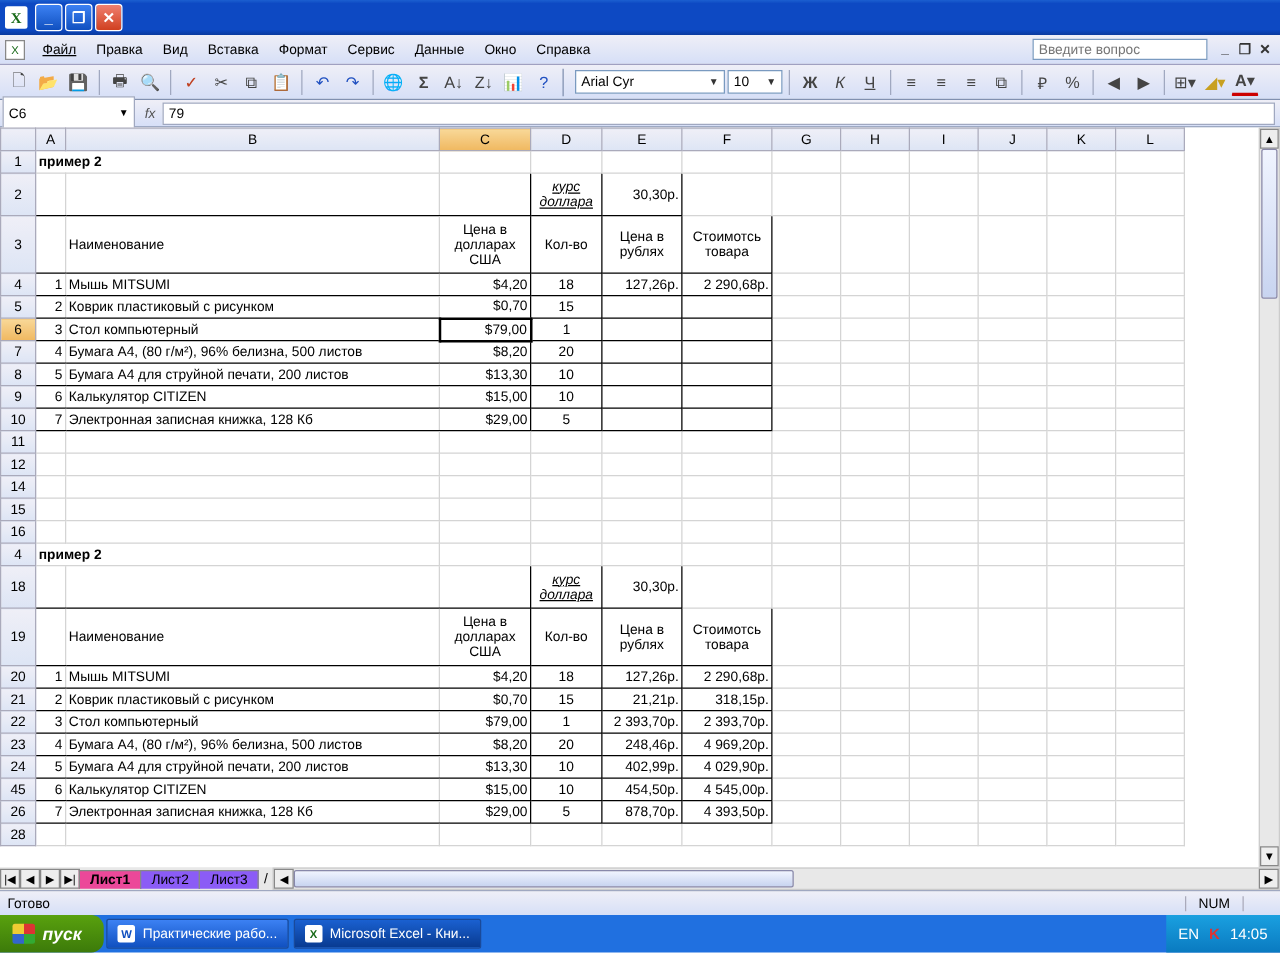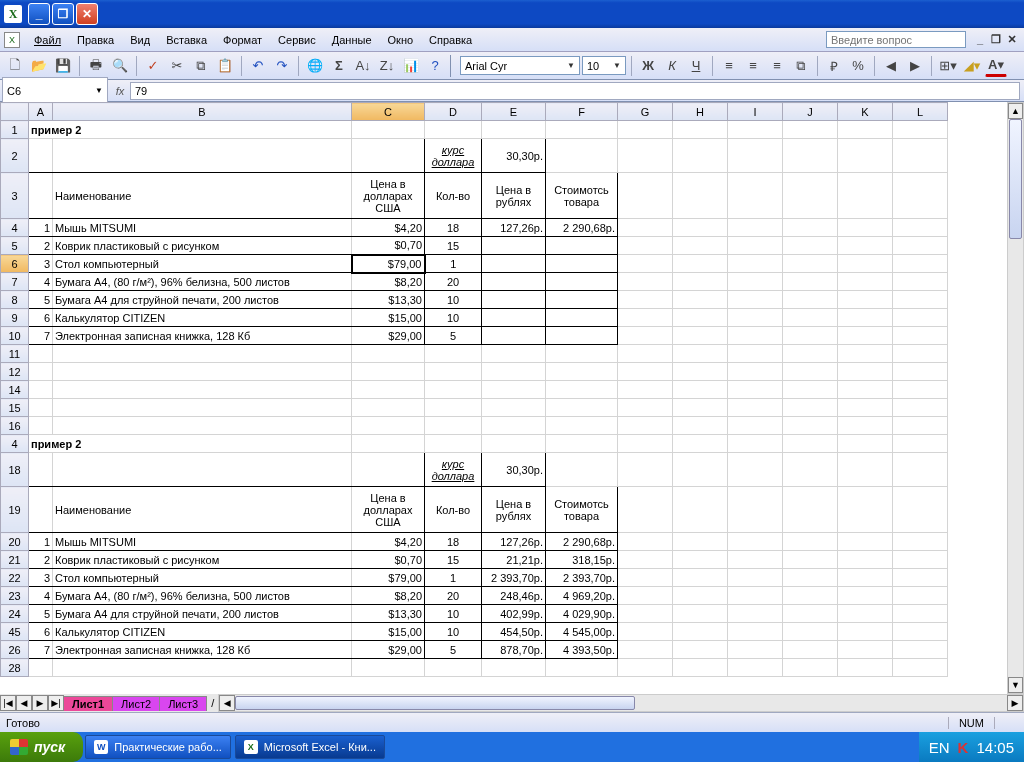--- a/index.html
+++ b/index.html
@@ -44,37 +44,37 @@
   .br { border-right:1px solid #000 !important; }
   .bt { border-top:1px solid #000 !important; }
   .bbm { border-bottom:1px solid #000 !important; }
   .c { text-align:center; }
   .r { text-align:right; }
   .sel { border:2px solid #000 !important; padding:0; position:relative; }
   .scroll-h { position:absolute; bottom:0; left:0; right:0; height:18px; background:#e8e8e8; display:flex; }
   .tabs-area { display:flex; align-items:center; background:#e8e8e8; height:18px; }
   .tabnav { width:16px; height:16px; border:1px solid #888; background:#eee; display:flex; align-items:center; justify-content:center; font-size:9px; }
   .sheettab { padding:1px 8px; background:#fff; border:1px solid #888; border-bottom:none; font-size:11px; margin-left:-1px; }
-  .sheettab.inact { background:#d946ef; }
+  .sheettab.inact { background:#8b5cf6; }
   .sheettab.act { font-weight:bold; background:#ec4899;text-align:center; }
   .hscroll { flex:1; background:#e8e8e8; border:1px solid #ccc; display:flex; align-items:center; }
   .hscroll .thumb { width:400px; height:14px; background:linear-gradient(to bottom,#f0f4ff,#c8d4f0); border:1px solid #88a; border-radius:2px; }
   .hscroll .sbtn { width:16px; height:16px; border:1px solid #888; background:#eee; display:flex; align-items:center; justify-content:center; font-size:9px; }
   .vscroll { position:absolute; top:0; right:0; bottom:18px; width:17px; background:#e8e8e8; border:1px solid #ccc; display:flex; flex-direction:column; }
   .vscroll .thumb { height:120px; background:linear-gradient(to bottom,#f0f4ff,#c8d4f0); border:1px solid #88a; border-radius:2px; margin:0 1px; }
   .vscroll .sbtn { height:16px; border:1px solid #888; background:#eee; display:flex; align-items:center; justify-content:center; font-size:9px; }
   .statusbar { height:20px; background:linear-gradient(to bottom,#efeff7,#d6dff7); border-top:1px solid #a0a8c0; display:flex; align-items:center; padding:0 6px; font-size:11px; }
   .statusbar .spacer { flex:1; }
   .statusbar .cell { border-left:1px solid #aab; padding:0 10px; }
   .taskbar { height:30px; background:linear-gradient(to right,#1a5fc7,#2070e0 4%,#2070e0 96%,#1a5fc7); display:flex; align-items:center; color:#fff; }
   .start { height:30px; background:linear-gradient(to bottom,#59a10e,#3c7a0a); border-radius:0 10px 10px 0; padding:0 18px 0 10px; display:flex; align-items:center; font-style:italic; font-weight:bold; font-size:14px; }
   .start .flag { width:18px; height:16px; background:#fff; margin-right:6px; border-radius:2px; background:conic-gradient(#d33 0 25%,#3a3 0 50%,#36c 0 75%,#ec3 0); }
   .taskbtn { height:24px; background:linear-gradient(to bottom,#3c81f3,#1050c0); border:1px solid #1a4a9a; border-radius:2px; margin:0 2px; padding:0 8px; display:flex; align-items:center; gap:6px; font-size:11px; max-width:170px; overflow:hidden; }
   .taskbtn .ico { width:14px; height:14px; background:#fff; border-radius:2px; display:flex; align-items:center; justify-content:center; font-size:9px; color:#1050c0; font-weight:bold; }
-  .tray { height:30px; background:linear-gradient(to bottom,#1aa0e0,#0a7ac0); margin-left:auto; padding:0 10px; display:flex; align-items:center; gap:8px; font-size:15px; }
+  .tray { height:30px; background:linear-gradient(to bottom,#1aa0e0,#0a7ac0); margin-left:auto; padding:0 10px; display:flex; align-items:center; gap:8px; font-size:12px; }
   .colh-sel { background:linear-gradient(to bottom,#f8d898,#f0b860) !important; }
   .rowh-sel { background:linear-gradient(to bottom,#f8d898,#f0b860) !important; }
   .wrap { white-space:normal !important; }
 </style>
 </head>
 <body>
 
 <div class="titlebar">
   <div class="logo">X</div>
   <div class="winbtns">

